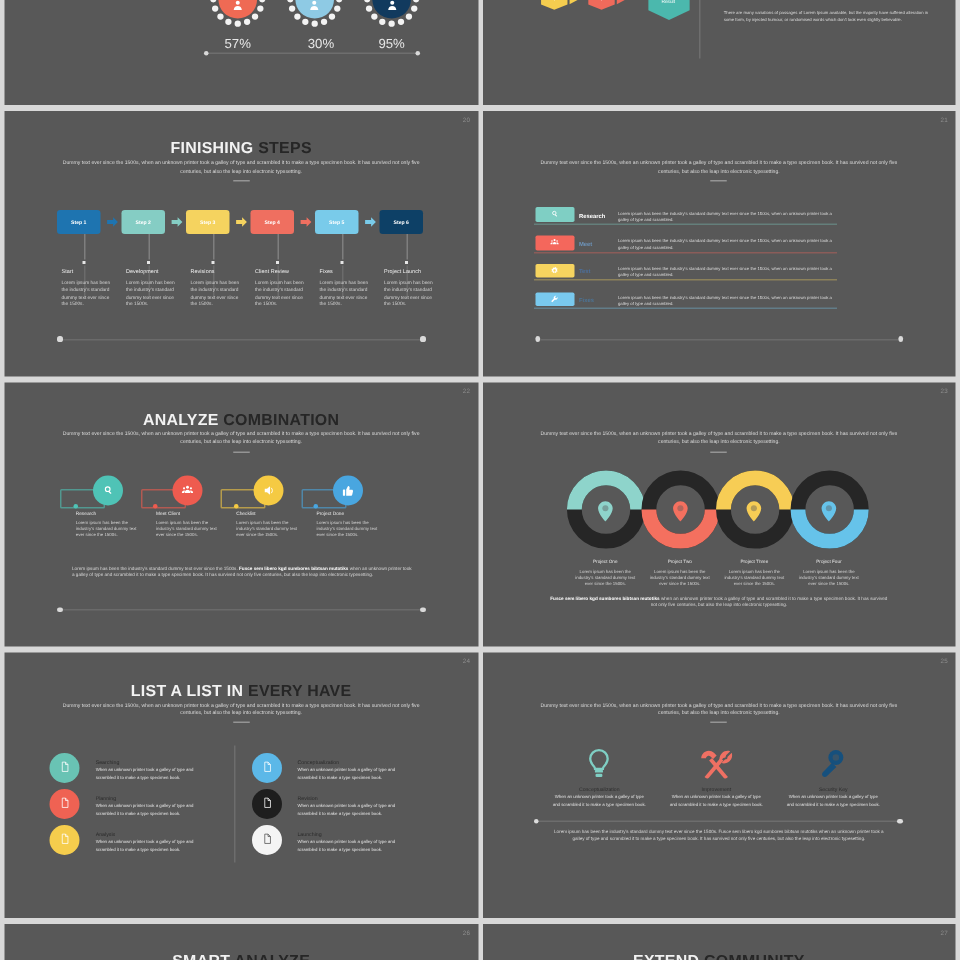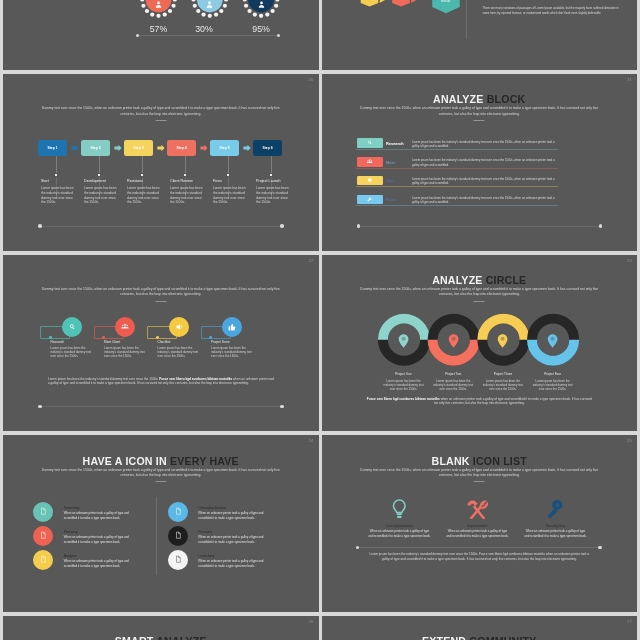--- a/index.html
+++ b/index.html
@@ -130,21 +130,21 @@
               <circle cx="200.56226005244903" cy="91.44076362006604" r="2.1" fill="#f3f3f3"></circle>
               <circle cx="206.8" cy="106.5" r="12.9" fill="#8ecae4"></circle>
             </svg>
           </div>
           <div style="position: absolute; left: 202.3px; top: 101.5px; width: 9px; height: 9px;"><svg class="" viewBox="0 0 20 20" width="9" height="9">
               <g fill="#fff">
                 <circle cx="10" cy="6.4" r="3"></circle>
                 <path d="M4 17c0-3.6 2.7-6 6-6s6 2.4 6 6z"></path>
               </g>
             </svg></div>
-          <div class="gaugepct" style="left: 181px; top: 130.8px;">30%</div>
+          <div class="gaugepct" style="left: 191px; top: 130.8px;">30%</div>
           <div style="position: absolute; left: 0px; top: 0px;">
             <svg width="315.5" height="176.67" viewBox="0 0 315.5 176.67" style="position:absolute;left:0;top:0">
               <circle cx="258.1" cy="90.2" r="2.1" fill="#f3f3f3"></circle>
               <circle cx="264.337739947551" cy="91.44076362006602" r="2.1" fill="#f3f3f3"></circle>
               <circle cx="269.62584053334075" cy="94.97415946665927" r="2.1" fill="#f3f3f3"></circle>
               <circle cx="273.159236379934" cy="100.26226005244904" r="2.1" fill="#f3f3f3"></circle>
               <circle cx="274.40000000000003" cy="106.5" r="2.1" fill="#f3f3f3"></circle>
               <circle cx="273.159236379934" cy="112.73773994755096" r="2.1" fill="#f3f3f3"></circle>
               <circle cx="269.62584053334075" cy="118.02584053334073" r="2.1" fill="#f3f3f3"></circle>
               <circle cx="264.337739947551" cy="121.55923637993398" r="2.1" fill="#f3f3f3"></circle>
@@ -190,20 +190,21 @@
         </div>
       <div class="topdiv" style="top:86px;height:60px;"></div>
 
       <div class="topp" style="left:161px;top:113px;width:138px;">There are many variations of passages of Lorem Ipsum available, but the majority have suffered alteration in some form, by injected humour, or randomised words which don't look even slightly believable.</div>
     </div>
   </div>
 
   <div class="row">
     <div class="slide">
       <div class="pgnum">20</div>
+      <div class="title"><span>FINISHING </span><span class="dim">STEPS</span></div>
       <div class="subt">Dummy text ever since the 1500s, when an unknown printer took a galley of type and scrambled it to make a type specimen book. It has survived not only five centuries, but also the leap into electronic typesetting.</div>
       <div class="tdash"></div>
       <div class="botline"></div>
       <div id="steps-host">
           <div class="stepbox" style="left: 35px; background: rgb(30, 116, 176);">Step 1</div>
           <svg class="steparrow" viewBox="0 0 20 20" style="left: 67.5px;">
             <path d="M1 6.5 H11 V2 L19 10 L11 18 V13.5 H1 Z" fill="#1e74b0"></path>
           </svg>
           <div class="stepcol" style="left: 38px;">
             <div class="vline"></div>
@@ -261,21 +262,20 @@
             <div class="vline"></div>
             <div class="sq"></div>
             <div class="vline2"></div>
             <div class="lbl">Project Launch</div>
             <div class="bod">Lorem ipsum has been the industry's standard dummy text ever since the 1500s.</div>
           </div>
         </div>
     </div>
     <div class="slide">
       <div class="pgnum">21</div>
-      <div class="title"><span>ANALYZE </span><span class="dim">BLOCK</span></div>
       <div class="subt">Dummy text ever since the 1500s, when an unknown printer took a galley of type and scrambled it to make a type specimen book. It has survived not only five centuries, but also the leap into electronic typesetting.</div>
       <div class="tdash"></div>
       <div class="botline"></div>
       <div id="block-host">
           <div class="blkrow" style="top: 64.5px;">
             <div class="chip" style="background:#7fcfc4"></div>
             <div class="ic" style="display:flex;align-items:center;justify-content:center">
               <svg class="" viewBox="0 0 20 20" width="7.4" height="7.4">
                 <g fill="#fff">
                   <circle cx="9.6" cy="8.2" r="3.1" fill="none" stroke="#fff" stroke-width="1.5"></circle>
@@ -332,20 +332,21 @@
             <div class="bod">Lorem ipsum has been the industry's standard dummy text ever since the 1500s, when an unknown printer took a galley of type and scrambled.</div>
             <div class="ul" style="background:#79c9ee55"></div>
           </div>
         </div>
     </div>
   </div>
 
   <div class="row">
     <div class="slide">
       <div class="pgnum">22</div>
+      <div class="title"><span>ANALYZE </span><span class="dim">COMBINATION</span></div>
       <div class="subt">Dummy text ever since the 1500s, when an unknown printer took a galley of type and scrambled it to make a type specimen book. It has survived not only five centuries, but also the leap into electronic typesetting.</div>
       <div class="tdash"></div>
       <div class="botline"></div>
       <div id="cmb-host">
           <div class="cmbitem" style="left: 34px; top: 70px;">
             <div class="box" style="border-color:#4fc3b699"></div>
             <div class="dot" style="background:#4fc3b6"></div>
             <div class="circ" style="background:#4fc3b6">
               <svg class="" viewBox="0 0 20 20" width="10" height="10">
                 <g fill="#fff">
@@ -401,21 +402,20 @@
               </svg>
             </div>
             <div class="lbl">Project Done</div>
             <div class="bod">Lorem ipsum has been the industry's standard dummy text ever since the 1500s.</div>
           </div>
         </div>
       <div class="cmbfoot"><span>Lorem ipsum has been the industry's standard dummy text ever since the 1500s. </span><b>Fusce sem libero kgd sumbores bibtsan mutotiks</b><span> when an unknown printer took a galley of type and scrambled it to make a type specimen book. It has survived not only five centuries, but also the leap into electronic typesetting.</span></div>
     </div>
     <div class="slide">
       <div class="pgnum">23</div>
-      <div class="title"><span>ANALYZE </span><span class="dim">CIRCLE</span></div>
       <div class="subt">Dummy text ever since the 1500s, when an unknown printer took a galley of type and scrambled it to make a type specimen book. It has survived not only five centuries, but also the leap into electronic typesetting.</div>
       <div class="tdash"></div>
       <div id="circ-host" class="donutwrap">
           <svg viewBox="0 0 315.5 176.67" width="315.5" height="176.67" style="position: absolute; left: 0px; top: 0px;">
             <circle cx="82" cy="84.7" r="21.1" fill="none" stroke="#262626" stroke-width="9.9"></circle>
             <path d="M 60.9 84.7 A 21.1 21.1 0 0 1 103.1 84.7" fill="none" stroke="#8ed4cb" stroke-width="9.9"></path>
             <circle cx="131.7" cy="84.7" r="21.1" fill="none" stroke="#262626" stroke-width="9.9"></circle>
             <path d="M 152.79999999999998 84.7 A 21.1 21.1 0 0 1 110.6 84.7" fill="none" stroke="#f4705f" stroke-width="9.9"></path>
             <circle cx="181.4" cy="84.7" r="21.1" fill="none" stroke="#262626" stroke-width="9.9"></circle>
             <path d="M 160.3 84.7 A 21.1 21.1 0 0 1 202.5 84.7" fill="none" stroke="#f7cd55" stroke-width="9.9"></path>
@@ -455,21 +455,21 @@
             <div class="bod">Lorem ipsum has been the industry's standard dummy text ever since the 1500s.</div>
           </div>
         </div>
       <div class="circfoot"><b>Fusce sem libero kgd sumbores bibtsan mutotiks</b><span> when an unknown printer took a galley of type and scrambled it to make a type specimen book. It has survived not only five centuries, but also the leap into electronic typesetting.</span></div>
     </div>
   </div>
 
   <div class="row">
     <div class="slide">
       <div class="pgnum">24</div>
-      <div class="title"><span>HAVE A ICON IN </span><span class="dim">EVERY HAVE</span></div>
+      <div class="title"><span>LIST A LIST IN </span><span class="dim">EVERY HAVE</span></div>
       <div class="subt">Dummy text ever since the 1500s, when an unknown printer took a galley of type and scrambled it to make a type specimen book. It has survived not only five centuries, but also the leap into electronic typesetting.</div>
       <div class="tdash"></div>
       <div id="list-host">
           <div class="listdiv"></div>
           <div class="listitem" style="left: 30.3px; top: 66.3px;">
             <div class="cc" style="background:#69c3b4">
               <svg viewBox="0 0 20 20" width="8.4" height="8.4">
                 <path d="M6 2.6h5.2L15 6.4v11H6z" fill="none" stroke="#fff" stroke-width="1.25"></path>
                 <path d="M11.2 2.6v3.8H15" fill="none" stroke="#fff" stroke-width="1.25"></path>
               </svg>
@@ -524,21 +524,20 @@
                 <path d="M11.2 2.6v3.8H15" fill="none" stroke="#555" stroke-width="1.25"></path>
               </svg>
             </div>
             <div class="lbl">Launching</div>
             <div class="bod">When an unknown printer took a galley of type and scrambled it to make a type specimen book.</div>
           </div>
         </div>
     </div>
     <div class="slide">
       <div class="pgnum">25</div>
-      <div class="title"><span>BLANK </span><span class="dim">ICON LIST</span></div>
       <div class="subt">Dummy text ever since the 1500s, when an unknown printer took a galley of type and scrambled it to make a type specimen book. It has survived not only five centuries, but also the leap into electronic typesetting.</div>
       <div class="tdash"></div>
       <div id="bi-host">
           <div class="bicol" style="left: 36px;">
             <div class="ig">
               <svg viewBox="0 0 32 44" width="14.6" height="20">
                 <path d="M16 2.3C8.9 2.3 3.2 8 3.2 15.1c0 4.9 2.6 7.8 4.7 10.2 1.4 1.6 2.4 2.8 2.4 4.6h11.4c0-1.8 1-3 2.4-4.6 2.1-2.4 4.7-5.3 4.7-10.2C28.8 8 23.1 2.3 16 2.3z" fill="none" stroke="#7fcfc4" stroke-width="3.4"></path>
                 <rect x="10.1" y="31.4" width="11.8" height="3.9" rx="1" fill="#7fcfc4"></rect>
                 <rect x="11" y="37.1" width="10" height="4.8" rx="1.7" fill="#7fcfc4"></rect>
               </svg>

